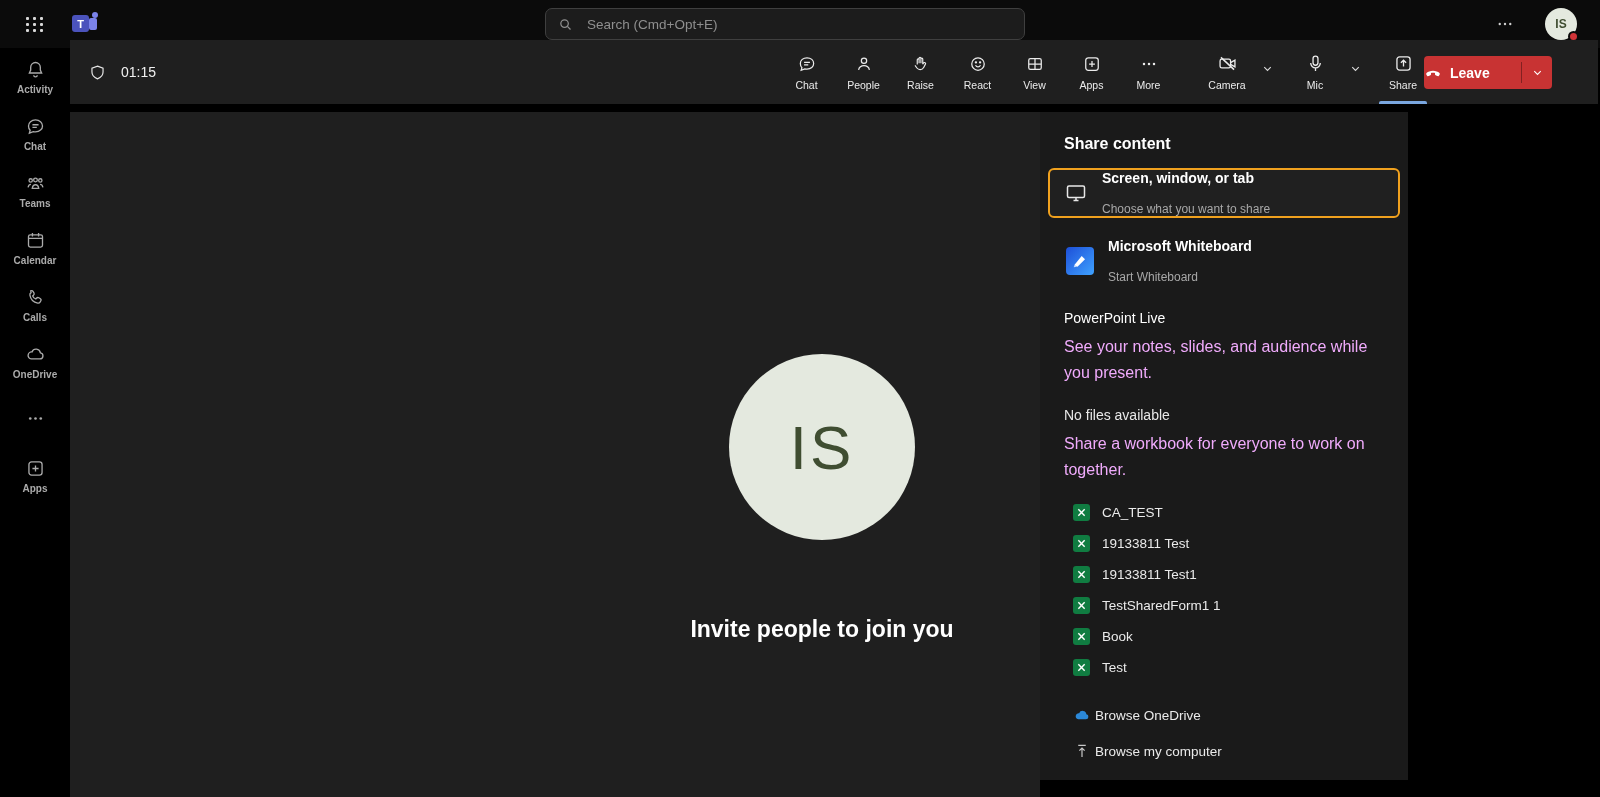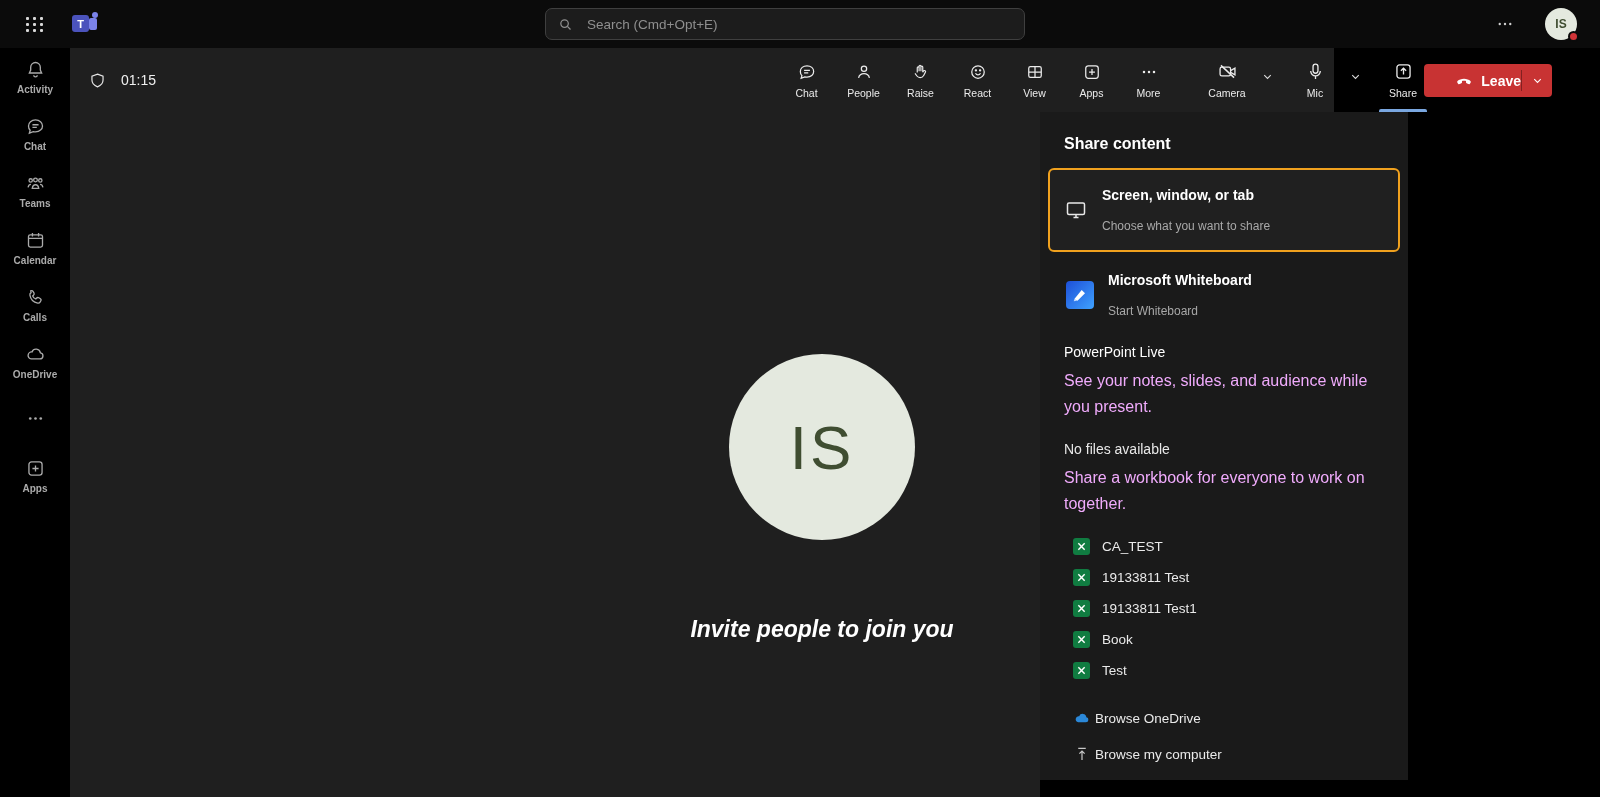--- a/index.html
+++ b/index.html
@@ -29,52 +29,52 @@
   .top-avatar { position: absolute; right: 23px; top: 8px; width: 32px; height: 32px; border-radius: 50%; background: var(--avatar_bg, #e4e9df); color: var(--avatar_text, #3f4d31); font-size: 12px; font-weight: 700; display: flex; align-items: center; justify-content: center; cursor: pointer; }
   .status-dot { position: absolute; right: -2px; bottom: -2px; width: 11px; height: 11px; background: #d13438; border: 2px solid #0b0b0b; border-radius: 50%; }
 
   
   .sidebar { position: absolute; left: 0; top: 48px; width: 70px; height: 749px; background: #000; font-weight: bold; }
   .side-item { width: 70px; height: 57px; display: flex; flex-direction: column; align-items: center; justify-content: center; gap: 4px; color: #ababab; cursor: pointer; }
   .side-item svg { width: 21px; height: 21px; }
   .side-item .lbl { font-size: 10px; }
 
   
-  .meet-toolbar { position: absolute; left: 70px; top: 48px; width: 1264px; height: 64px; background: #1f1f1f; }
+  .meet-toolbar { position: absolute; left: 70px; top: 40px; width: 1528px; height: 64px; background: #1f1f1f; }
   .timer-area { position: absolute; left: 18px; top: 0; height: 64px; display: flex; align-items: center; gap: 14px; }
   .timer-area svg { width: 19px; height: 19px; color: #e6e6e6; }
   .timer-text { font-size: 14px; color: #f0f0f0; }
   .tb-buttons { position: absolute; left: 708px; top: 0; height: 64px; display: flex; }
   .tb-btn { width: 57px; height: 64px; display: flex; flex-direction: column; align-items: center; justify-content: center; gap: 5px; color: #ebebeb; cursor: pointer; }
   .tb-btn svg { width: 20px; height: 20px; }
   .tb-btn .lbl { font-size: 10.5px; }
   .device-area { position: absolute; left: 1128px; top: 0; height: 64px; display: flex; align-items: center; }
   .dev-btn { width: 58px; height: 64px; display: flex; flex-direction: column; align-items: center; justify-content: center; gap: 5px; color: #ebebeb; cursor: pointer; position: relative; }
   .dev-btn svg { width: 21px; height: 21px; }
   .dev-btn .lbl { font-size: 10.5px; }
   .chev { width: 22px; height: 64px; display: flex; align-items: center; justify-content: center; color: #dcdcdc; cursor: pointer; margin-top: -8px; }
   .chev svg { width: 13px; height: 13px; }
   .dev-gap { width: 8px; }
   .share-underline { position: absolute; bottom: 0; left: 50%; transform: translateX(-50%); width: 48px; height: 3px; background: var(--share_accent, #7aa7e0); border-radius: 2px 2px 0 0; }
   .leave-btn { position: absolute; left: 1354px; top: 16px; width: 128px; height: 33px; border-radius: 4px; background: var(--leave_red, #c83333); display: flex; align-items: stretch; cursor: pointer; overflow: hidden; }
-  .leave-main { flex: 1; display: flex; align-items: center; justify-content: flex-end; gap: 8px; font-size: 14px; font-weight: 600; color: #fff; }
+  .leave-main { flex: 1; display: flex; align-items: center; justify-content: flex-start; gap: 8px; font-size: 14px; font-weight: 600; color: #fff; }
   .leave-main svg { width: 18px; height: 18px; }
   .leave-divider { width: 1px; background: rgba(0,0,0,0.35); margin: 6px 0; }
   .leave-chev { width: 30px; display: flex; align-items: center; justify-content: center; color: #fff; }
   .leave-chev svg { width: 13px; height: 13px; }
 
   
   .stage { position: absolute; left: 70px; top: 112px; width: 970px; height: 685px; background: #1f1f1f; }
   .stage-avatar { position: absolute; left: 659px; top: 242px; width: 186px; height: 186px; border-radius: 50%; background: var(--avatar_bg, #e4e9df); color: var(--avatar_text, #3f4d31); display: flex; align-items: center; justify-content: center; font-size: 62px; letter-spacing: 3px; }
-  .invite { position: absolute; left: 752px; top: 504px; transform: translateX(-50%); white-space: nowrap; font-size: 23px; font-weight: 700; color: #fff; font-style: italic; }
+  .invite { position: absolute; left: 752px; top: 504px; transform: translateX(-50%); white-space: nowrap; font-size: 23px; font-weight: 700; color: #fff; }
 
   
   .share-panel { position: absolute; left: 1040px; top: 112px; width: 368px; height: 668px; background: #1a1a1a; overflow: hidden; }
   .sp-title { margin: 23px 24px 15px; font-size: 16px; font-weight: 700; color: #fff; }
-  .screen-option { margin: 0 8px; border: 2px solid var(--highlight_orange, #f0a11e); border-radius: 6px; padding: 17px 14px; display: flex; gap: 14px; align-items: center; background: #202020; cursor: pointer; }
+  .screen-option { margin: 0 8px; border: 2px solid var(--highlight_orange, #f0a11e); border-radius: 6px; padding: 0 14px; display: flex; gap: 14px; align-items: center; background: #202020; cursor: pointer; }
   .opt-icon { color: #e8e8e8; }
   .opt-icon svg { width: 24px; height: 24px; }
   .opt-title { font-size: 14px; font-weight: 600; color: #fff; }
   .opt-sub { font-size: 12px; color: #a8a8a8; margin-top: 16px; }
   .wb-row { margin: 20px 24px 0 26px; display: flex; gap: 14px; align-items: center; cursor: pointer; }
   .wb-icon { width: 28px; height: 28px; border-radius: 4px; background: linear-gradient(135deg, #1d4fd8, #3fa2ff); display: flex; align-items: center; justify-content: center; }
   .wb-icon svg { width: 20px; height: 20px; }
   .sec-title { margin: 26px 24px 0; font-size: 14px; font-weight: 400; color: #fff; }
   .sec-sub { margin: 8px 26px 0 24px; font-size: 16px; color: #f0abfc; line-height: 1.6; }
   .no-files { margin: 22px 24px 0; font-size: 14px; color: #e8e8e8; }
@@ -420,20 +420,28 @@
           </svg>
         </span>
       <span>19133811 Test1</span>
     </li>
     <li>
       <span class="xl-icon">
           <svg viewBox="0 0 10 10" stroke="#fff" stroke-width="1.6">
             <path d="M1.5 1.5l7 7M8.5 1.5l-7 7"></path>
           </svg>
         </span>
+      <span>TestSharedForm1 1</span>
+    </li>
+    <li>
+      <span class="xl-icon">
+          <svg viewBox="0 0 10 10" stroke="#fff" stroke-width="1.6">
+            <path d="M1.5 1.5l7 7M8.5 1.5l-7 7"></path>
+          </svg>
+        </span>
       <span>Book</span>
     </li>
     <li>
       <span class="xl-icon">
           <svg viewBox="0 0 10 10" stroke="#fff" stroke-width="1.6">
             <path d="M1.5 1.5l7 7M8.5 1.5l-7 7"></path>
           </svg>
         </span>
       <span>Test</span>
     </li>

